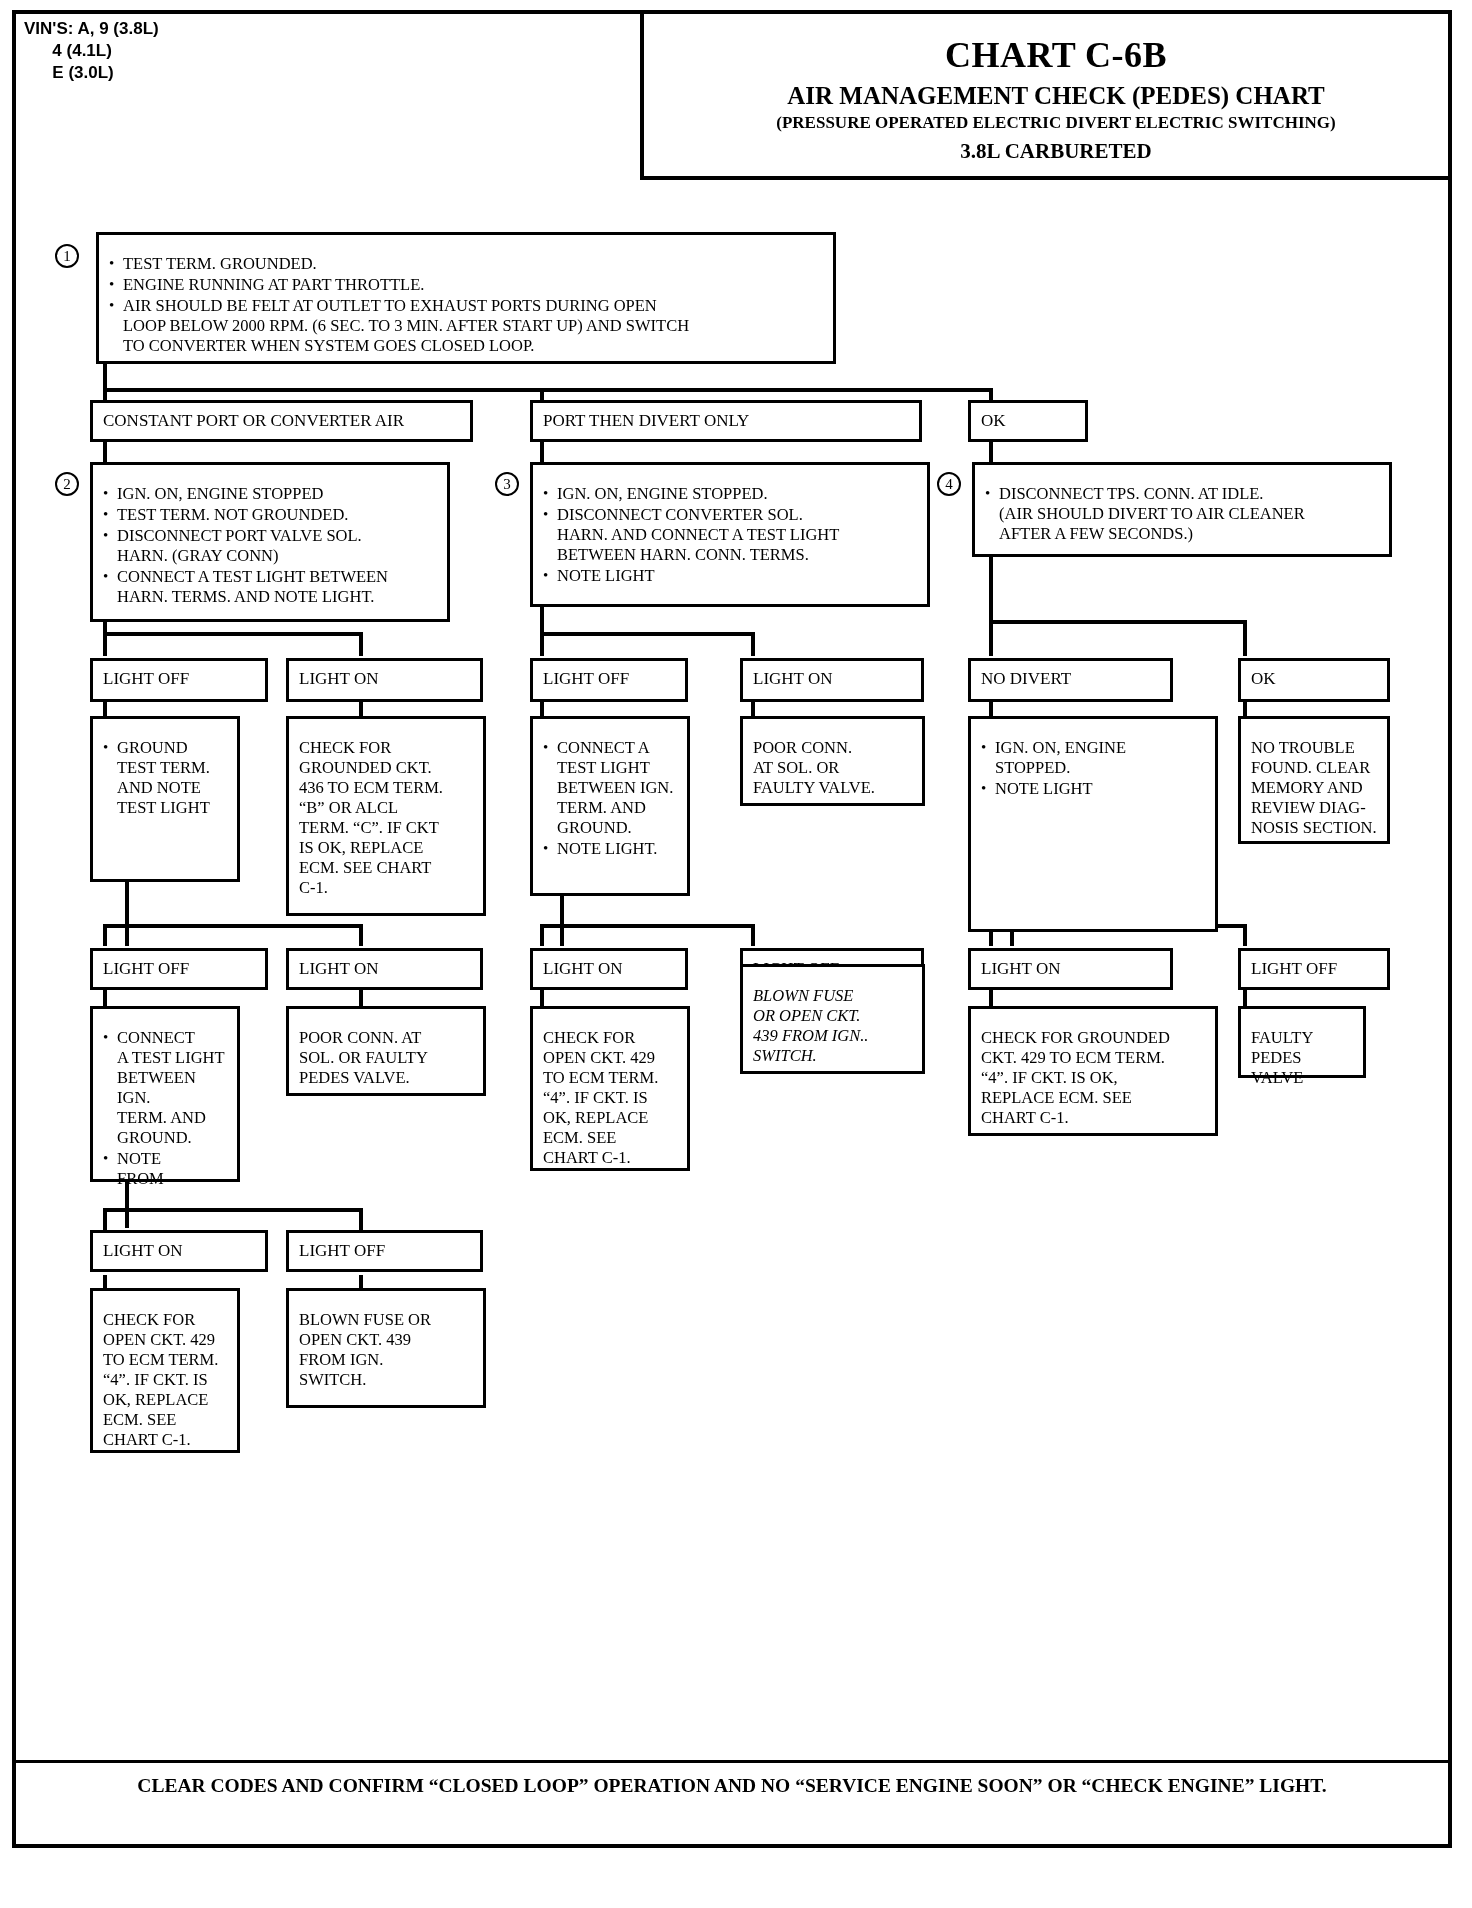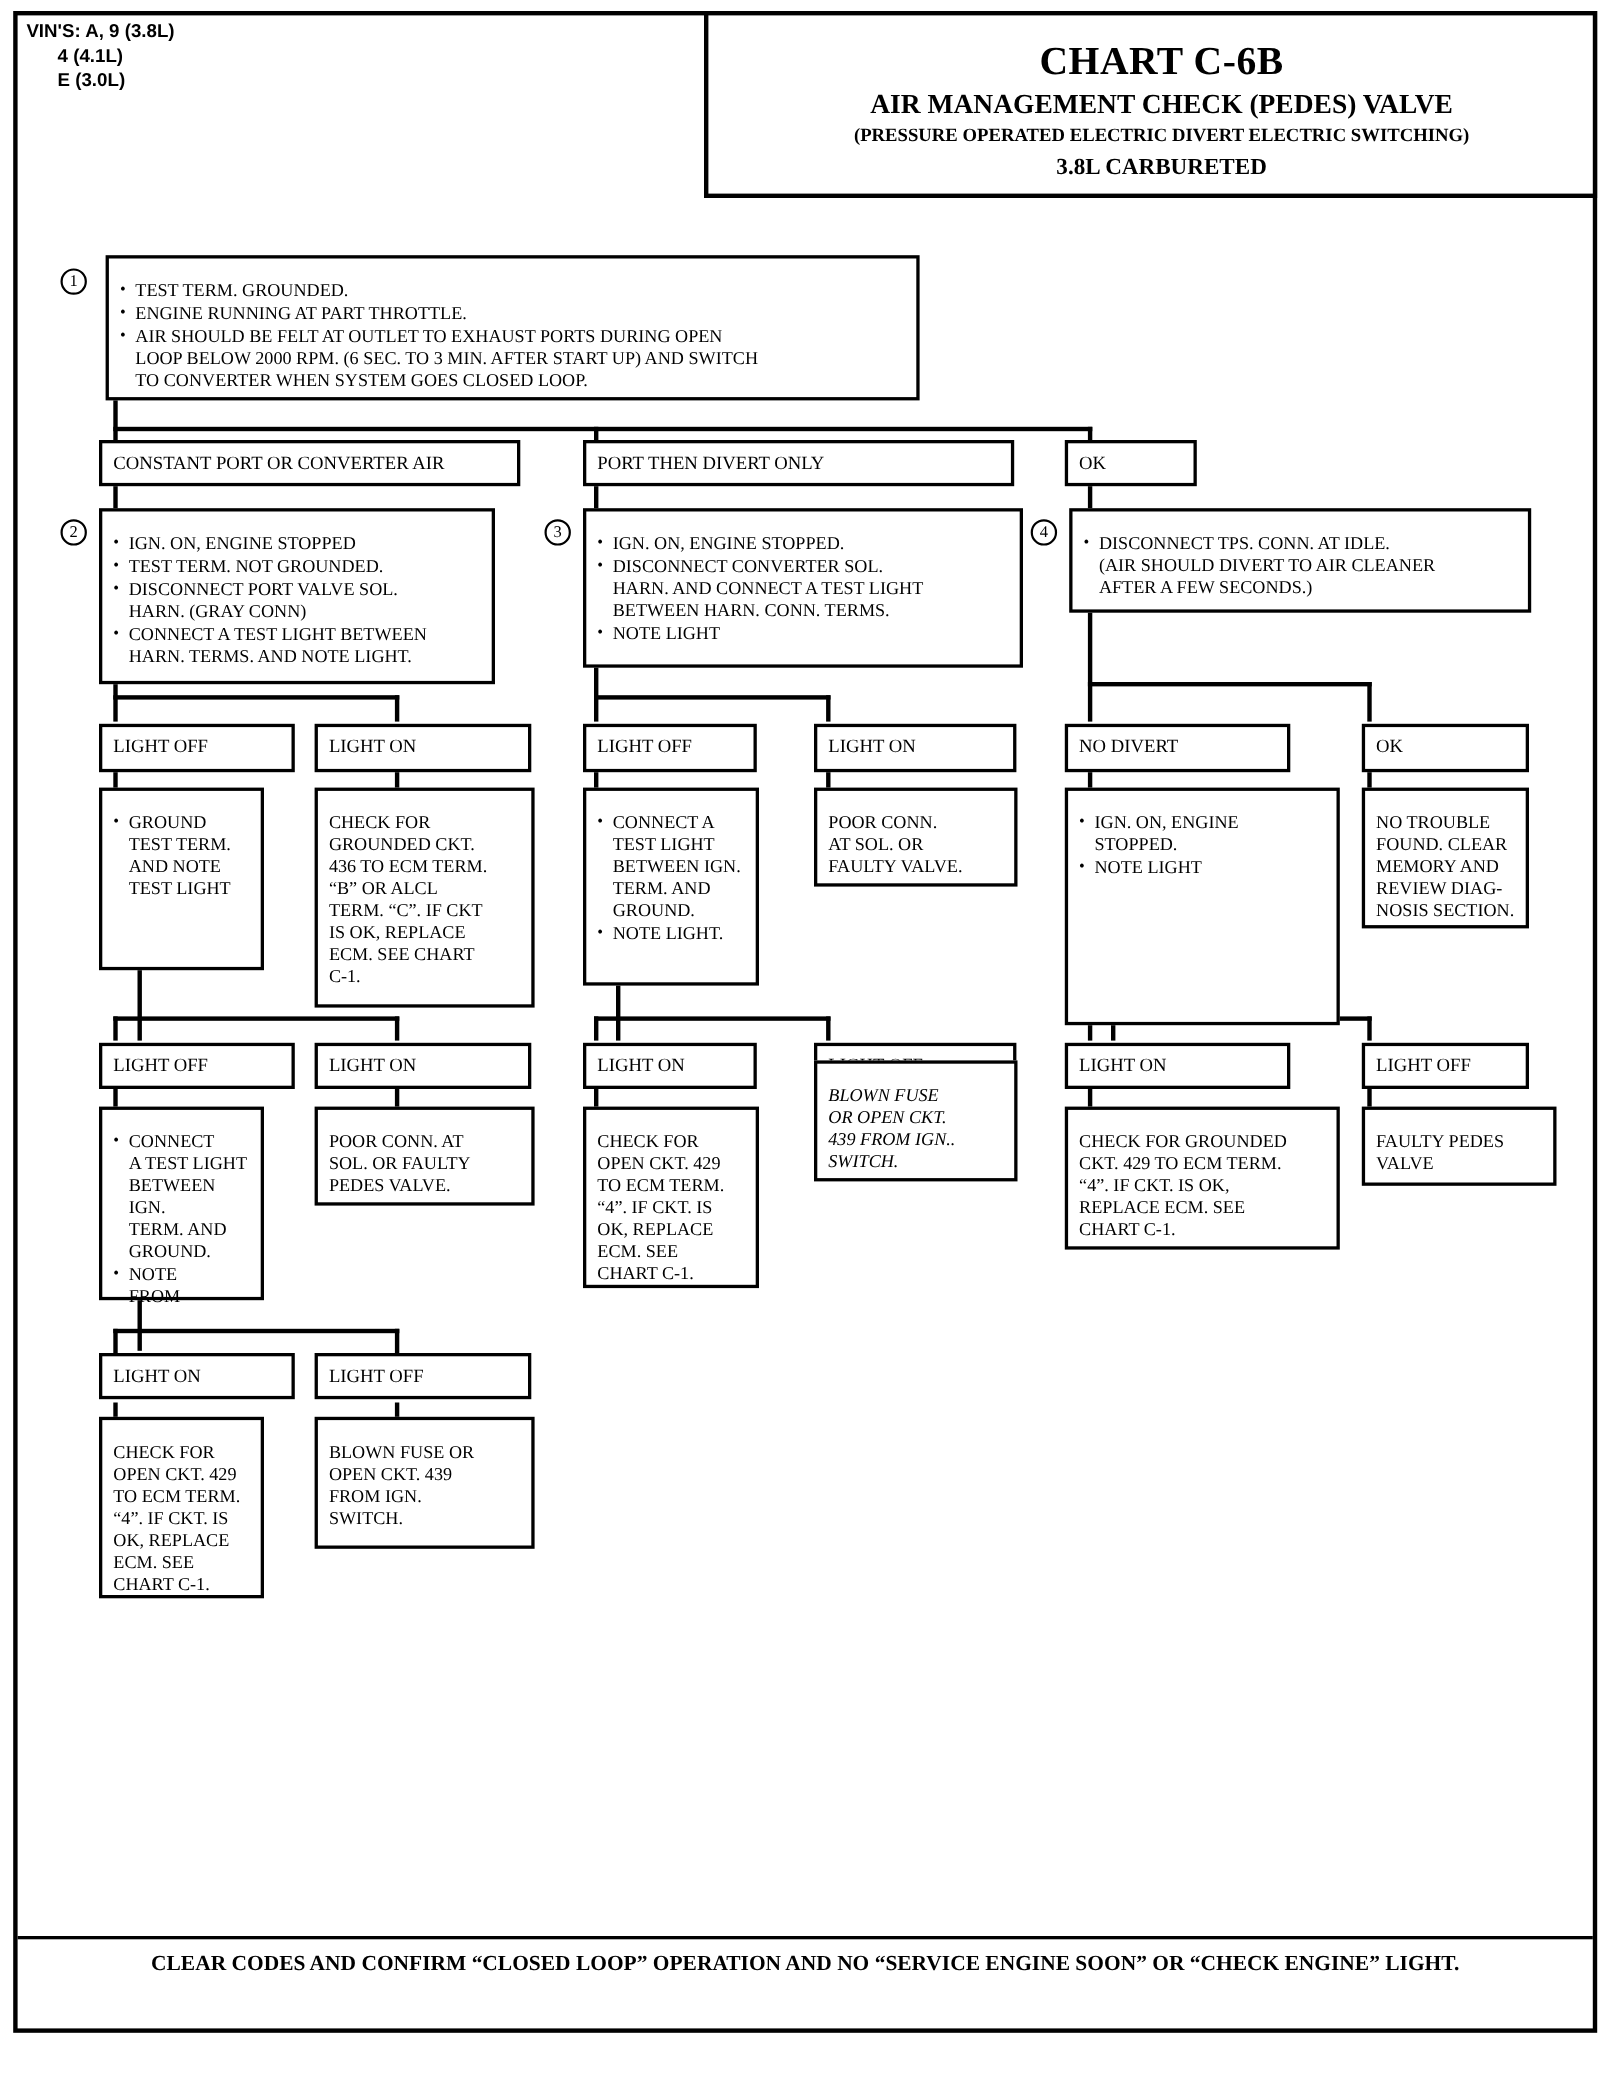--- a/index.html
+++ b/index.html
@@ -159,21 +159,21 @@
 <div id="page">
 
   <div class="outer-frame"></div>
 
   <div class="vin-block">VIN'S: A, 9 (3.8L)
       4 (4.1L)
       E (3.0L)</div>
 
   <div class="title-box">
     <div class="title-main">CHART C-6B</div>
-    <div class="title-sub1">AIR MANAGEMENT CHECK (PEDES) VALVE</div>
+    <div class="title-sub1">AIR MANAGEMENT CHECK (PEDES) CHART</div>
     <div class="title-sub2">(PRESSURE OPERATED ELECTRIC DIVERT ELECTRIC SWITCHING)</div>
     <div class="title-sub3">3.8L CARBURETED</div>
   </div>
 
   <div class="ln" style="left:103px; top:363px; width:4px; height:49px;"></div>
   <div class="ln" style="left:103px; top:388px; width:890px; height:4px;"></div>
   <div class="ln" style="left:540px; top:388px; width:4px; height:24px;"></div>
   <div class="ln" style="left:989px; top:388px; width:4px; height:24px;"></div>
 
   <div class="ln" style="left:103px; top:440px; width:4px; height:24px;"></div>
@@ -369,21 +369,21 @@
 439 FROM IGN..
 SWITCH.</div>
   </div>
   <div class="box" style="left:968px; top:1006px; width:250px; height:130px;">
     <div class="plain-text">CHECK FOR GROUNDED
 CKT. 429 TO ECM TERM.
 “4”. IF CKT. IS OK,
 REPLACE ECM. SEE
 CHART C-1.</div>
   </div>
-  <div class="box" style="left:1238px; top:1006px; width:177px; height:72px;">
+  <div class="box" style="left:1238px; top:1006px; width:128px; height:72px;">
     <div class="plain-text">FAULTY PEDES
 VALVE</div>
   </div>
 
   <div class="label-box" style="left:90px; top:1230px; width:178px; height:42px;">LIGHT ON</div>
   <div class="label-box" style="left:286px; top:1230px; width:197px; height:42px;">LIGHT OFF</div>
 
   <div class="box" style="left:90px; top:1288px; width:150px; height:165px;">
     <div class="plain-text">CHECK FOR
 OPEN CKT. 429

